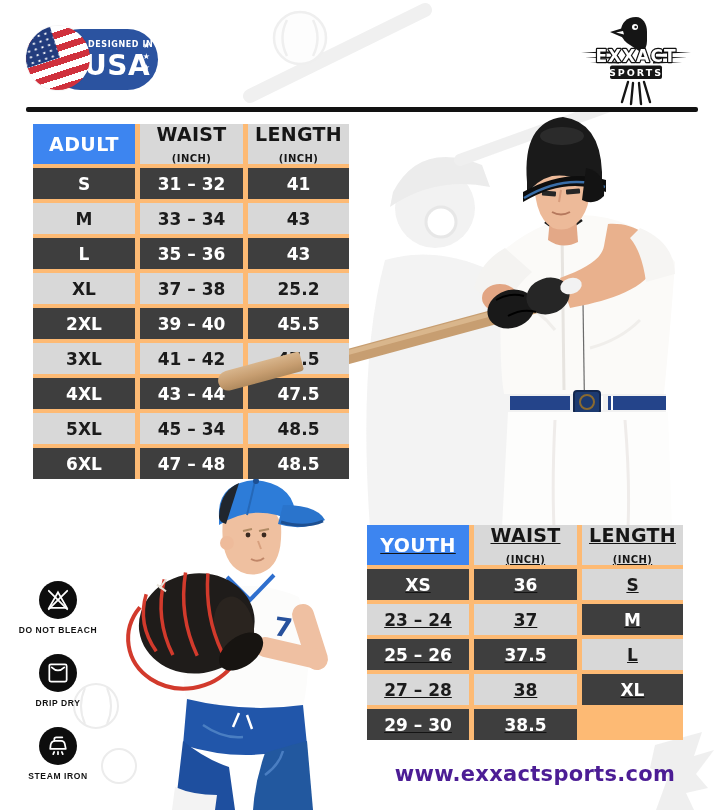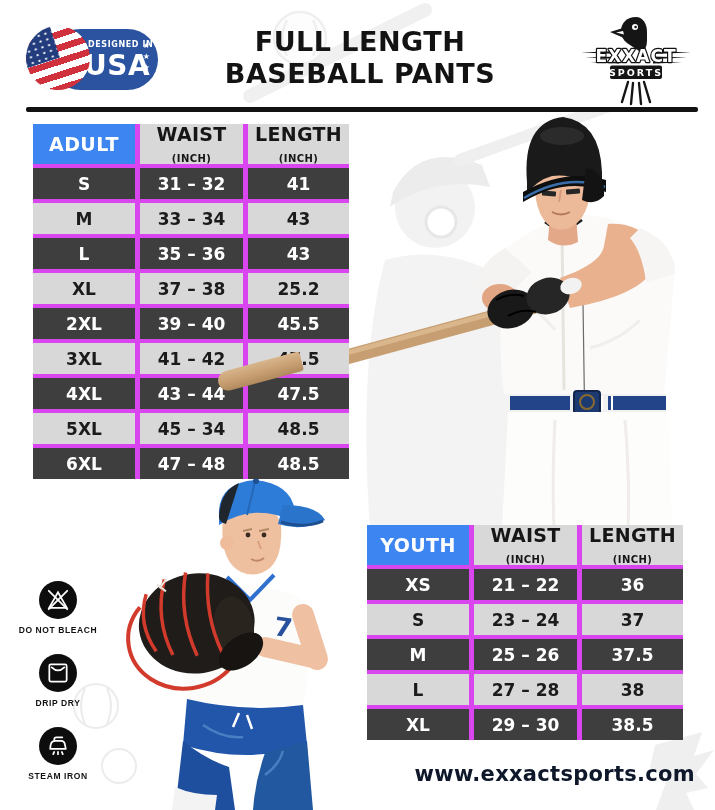--- a/index.html
+++ b/index.html
@@ -19,45 +19,45 @@
   .badge-pill{position:absolute;left:24px;top:3px;width:108px;height:61px;background:#2b53a0;border-radius:31px;}
   .badge-designed{position:absolute;left:38px;top:11px;font-size:8px;font-weight:700;color:#fff;letter-spacing:.6px;}
   .badge-usa{position:absolute;left:34px;top:20px;font-size:28px;font-weight:700;color:#fff;letter-spacing:.5px;}
   .badge-stars{position:absolute;right:8px;top:13px;display:flex;flex-direction:column;gap:3px;color:#fff;font-size:8px;line-height:1;}
   .flag-circle{position:absolute;left:0;top:0;width:64px;height:64px;border-radius:50%;overflow:hidden;transform:rotate(-18deg);box-shadow:0 0 0 1px rgba(0,0,0,.04);}
   .flag-stripes{position:absolute;inset:0;background:repeating-linear-gradient(180deg,#ffffff 0 6.5px,#d0313d 6.5px 13px);}
   .flag-canton{position:absolute;left:-4px;top:-4px;width:60%;height:56%;background:#223c7d;
     background-image:radial-gradient(#ffffff 1px,transparent 1.3px);background-size:7px 6px;}
 
   
-  .size-table{position:absolute;display:grid;grid-template-columns:102px 103px 101px;column-gap:5px;row-gap:4px;background:#d946ef;z-index:5;}
+  .size-table{position:absolute;display:grid;grid-template-columns:102px 103px 101px;column-gap:5px;row-gap:4px;background:#fdba74;z-index:5;}
   .adult-table{left:33px;top:124px;grid-template-rows:40px repeat(9,31px);}
-  .youth-table{left:367px;top:525px;grid-template-rows:40px repeat(5,31px);}
+  .youth-table{left:367px;top:525px;grid-template-rows:40px repeat(5,31px);text-decoration:underline;}
   .cell{display:flex;align-items:center;justify-content:center;font-weight:700;font-size:17px;}
   .cell.hdr-size{background:#3d85f0;color:#ffffff;font-size:19px;letter-spacing:.4px;}
   .cell.hdr{background:#d8d8d8;color:#161616;flex-direction:column;line-height:1;}
   .hdr .main{font-size:19px;font-weight:700;letter-spacing:.3px;}
   .hdr .unit{font-size:10px;font-weight:700;margin-top:10px;letter-spacing:.4px;}
   .cell.dark{background:#3e3e3e;color:#ffffff;}
   .cell.light{background:#d8d8d8;color:#1b1b1b;}
 
   
   .bat-tip{position:absolute;left:217px;top:362px;width:86px;height:20px;z-index:6;
     transform:rotate(-15deg);border-radius:10px 3px 3px 10px;
     background:linear-gradient(180deg,#d8b58c 0%,#c79e71 55%,#b08a5e 100%);}
 
   
   .care{position:absolute;left:10px;top:0;width:96px;height:810px;z-index:4;}
   .care-item{position:absolute;left:0;width:96px;display:flex;flex-direction:column;align-items:center;}
   .care-circle{width:38px;height:38px;border-radius:50%;background:#0d0d0d;display:flex;align-items:center;justify-content:center;}
   .care-label{margin-top:6px;font-size:8.5px;font-weight:700;letter-spacing:.6px;color:#111;text-align:center;font-family:"Liberation Sans",sans-serif;}
 
   
-  .footer-site{position:absolute;left:375px;top:762px;width:320px;text-align:right;z-index:3;
-    font-size:21px;font-weight:700;color:#0f172a;letter-spacing:.3px;}
+  .footer-site{position:absolute;left:375px;top:762px;width:320px;text-align:center;z-index:3;
+    font-size:21px;font-weight:700;color:#4c1d95;letter-spacing:.3px;}
 
   
   .bg-decor{position:absolute;left:0;top:0;z-index:0;}
   .batter-art{position:absolute;left:340px;top:110px;z-index:1;}
   .kid-art{position:absolute;left:115px;top:475px;z-index:2;}
   .logo-svg{position:absolute;left:573px;top:14px;z-index:3;}
 </style>
 </head>
 <body>
 
@@ -90,24 +90,20 @@
         <span>★</span>
         <span>★</span>
       </div>
     </div>
     <div class="flag-circle">
       <div class="flag-stripes"></div>
       <div class="flag-canton"></div>
     </div>
   </div>
 
-  <div class="title">
-    <div>FULL LENGTH</div>
-    <div>BASEBALL PANTS</div>
-  </div>
 
   <svg class="logo-svg" width="126" height="94" viewBox="0 0 126 94">
     <g fill="#151515">
       <path d="M63,3 C54,3 48,9 48,17 c0,5 2,9 6,12 l15,10 c3,-3 5,-7 5,-12 l0,-9 C74,10 70,3 63,3 Z"></path>
       <path d="M50,14 L37,18 L51,24 Z"></path>
       <path d="M50,17 L43,18.6 L51,20.6 Z" fill="#ffffff"></path>
       <circle cx="62" cy="13" r="3" fill="#ffffff"></circle>
       <circle cx="62.6" cy="13" r="1.3" fill="#151515"></circle>
       <path d="M46,40 L8,38.4 L46,37 Z"></path>
         <path d="M46,45 L12,43.6 L46,42.4 Z"></path>
@@ -287,21 +283,20 @@
     <div class="cell hdr">
       <span class="main">WAIST</span>
       <span class="unit">(INCH)</span>
     </div>
     <div class="cell hdr">
       <span class="main">LENGTH</span>
       <span class="unit">(INCH)</span>
     </div>
 
     <div class="cell dark">XS</div>
-    <div class="cell dark">21 – 22</div>
     <div class="cell dark">36</div>
 
     <div class="cell light">S</div>
     <div class="cell light">23 – 24</div>
     <div class="cell light">37</div>
 
     <div class="cell dark">M</div>
     <div class="cell dark">25 – 26</div>
     <div class="cell dark">37.5</div>
 

